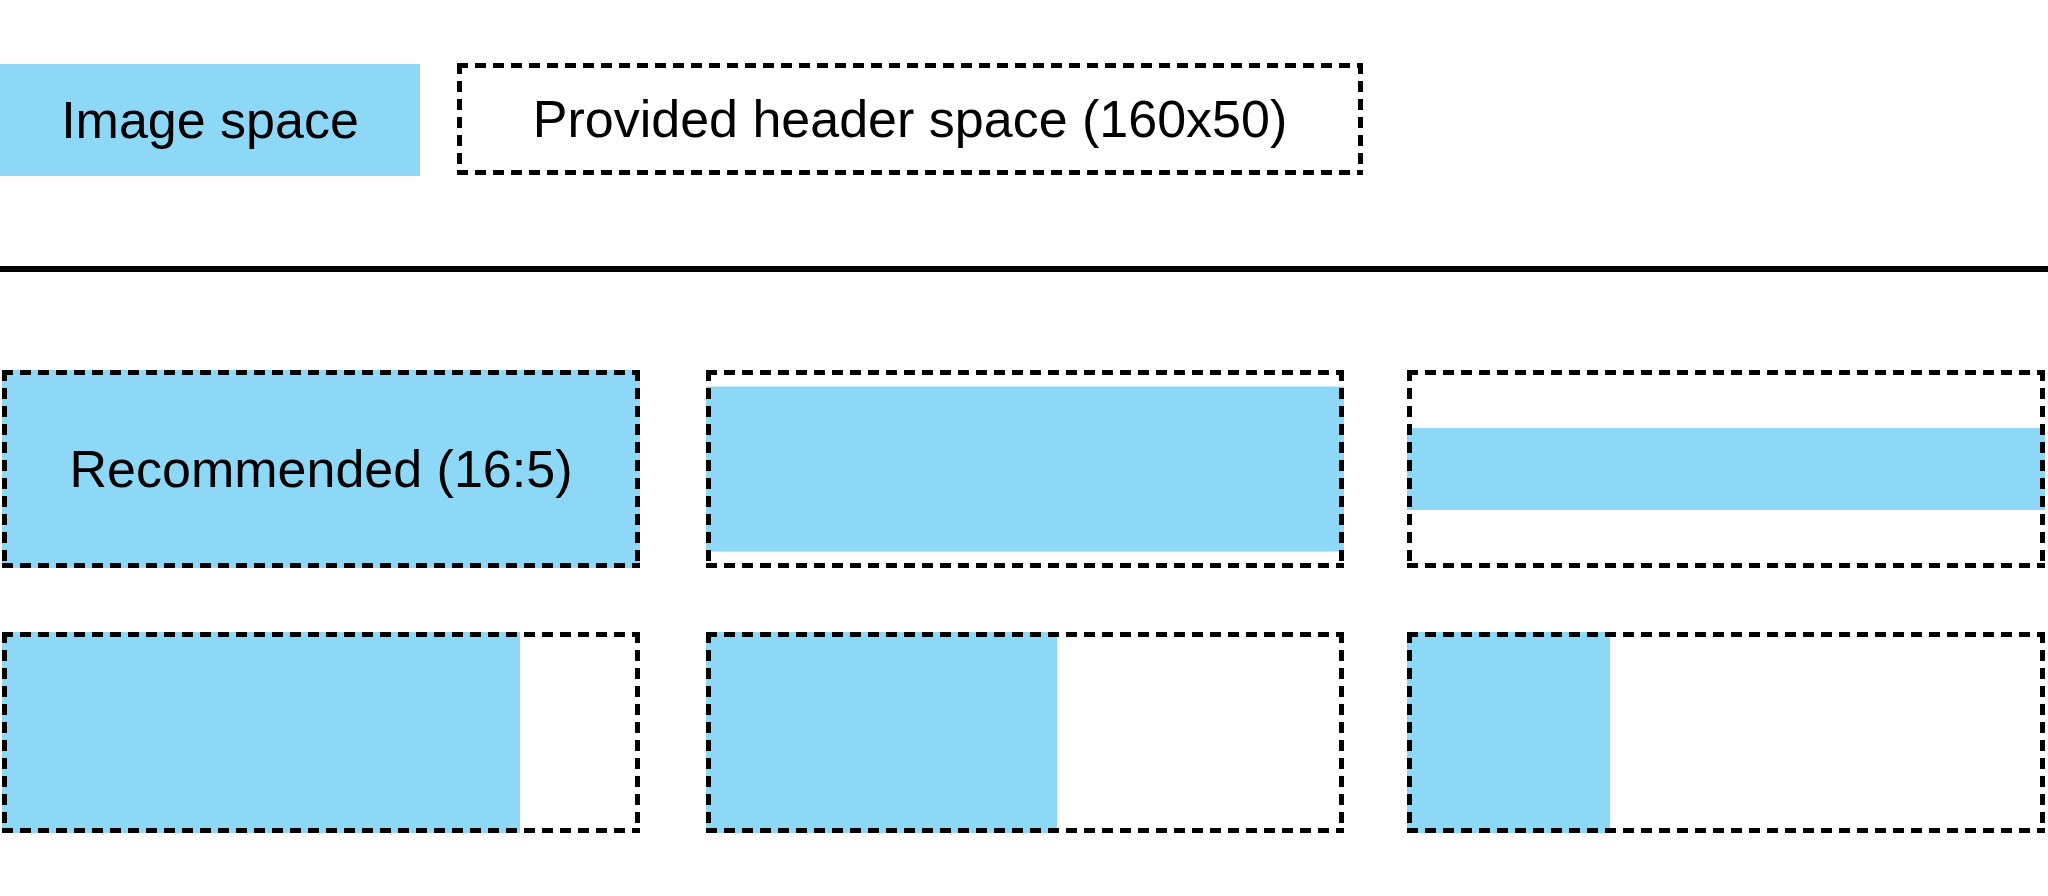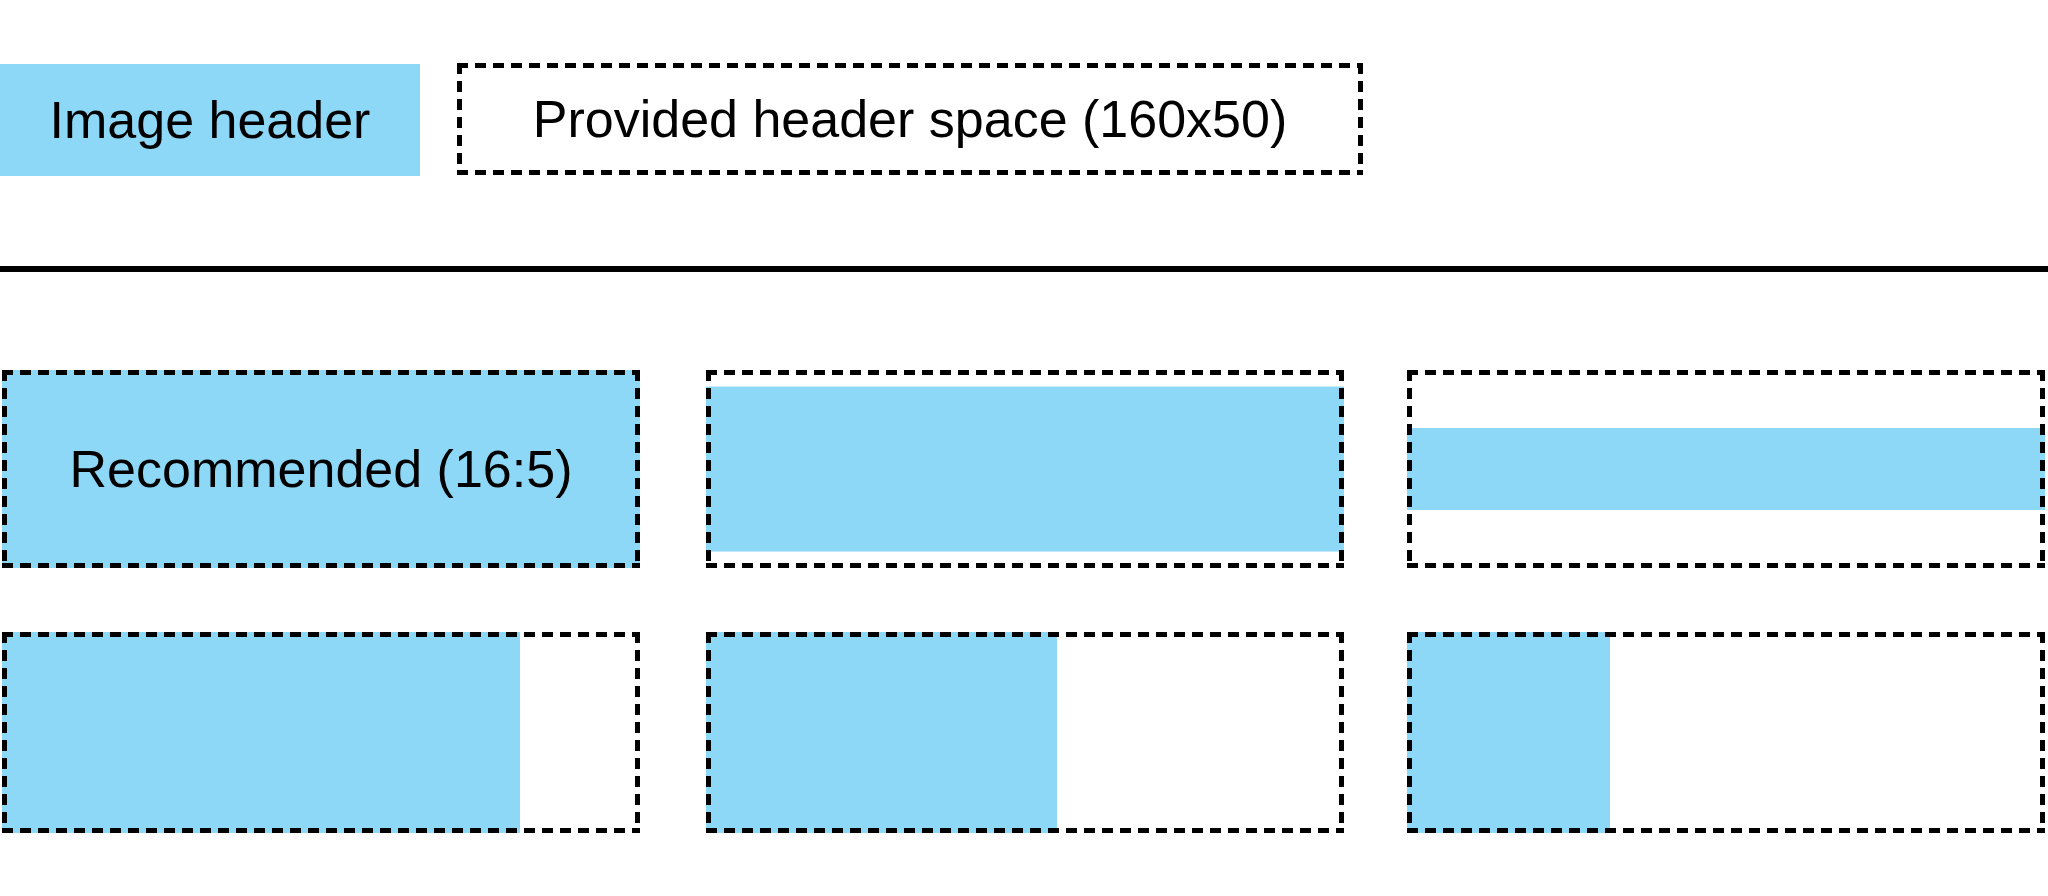--- a/index.html
+++ b/index.html
@@ -44,21 +44,21 @@
   .row2{top:632px;height:201px;}
   .col1{left:2px;}
   .col2{left:706px;}
   .col3{left:1407px;}
   .cell-filled{background:#8DD7F7;}
 </style>
 </head>
 <body>
 
 <div class="abs legend-swatch centered" style="background-color: rgb(141, 215, 247);">
-  <span class="label">Image header</span>
+  <span class="label">Image space</span>
 </div>
 
 <div class="dashed legend-box centered">
   <span class="label">Provided header space (160x50)</span>
 </div>
 
 <div class="abs divider" style="background-color: rgb(0, 0, 0);"></div>
 
 <div class="dashed cell cell-filled row1 col1 centered" style="background-color: rgb(141, 215, 247);">
   <span class="label">Recommended (16:5)</span>

